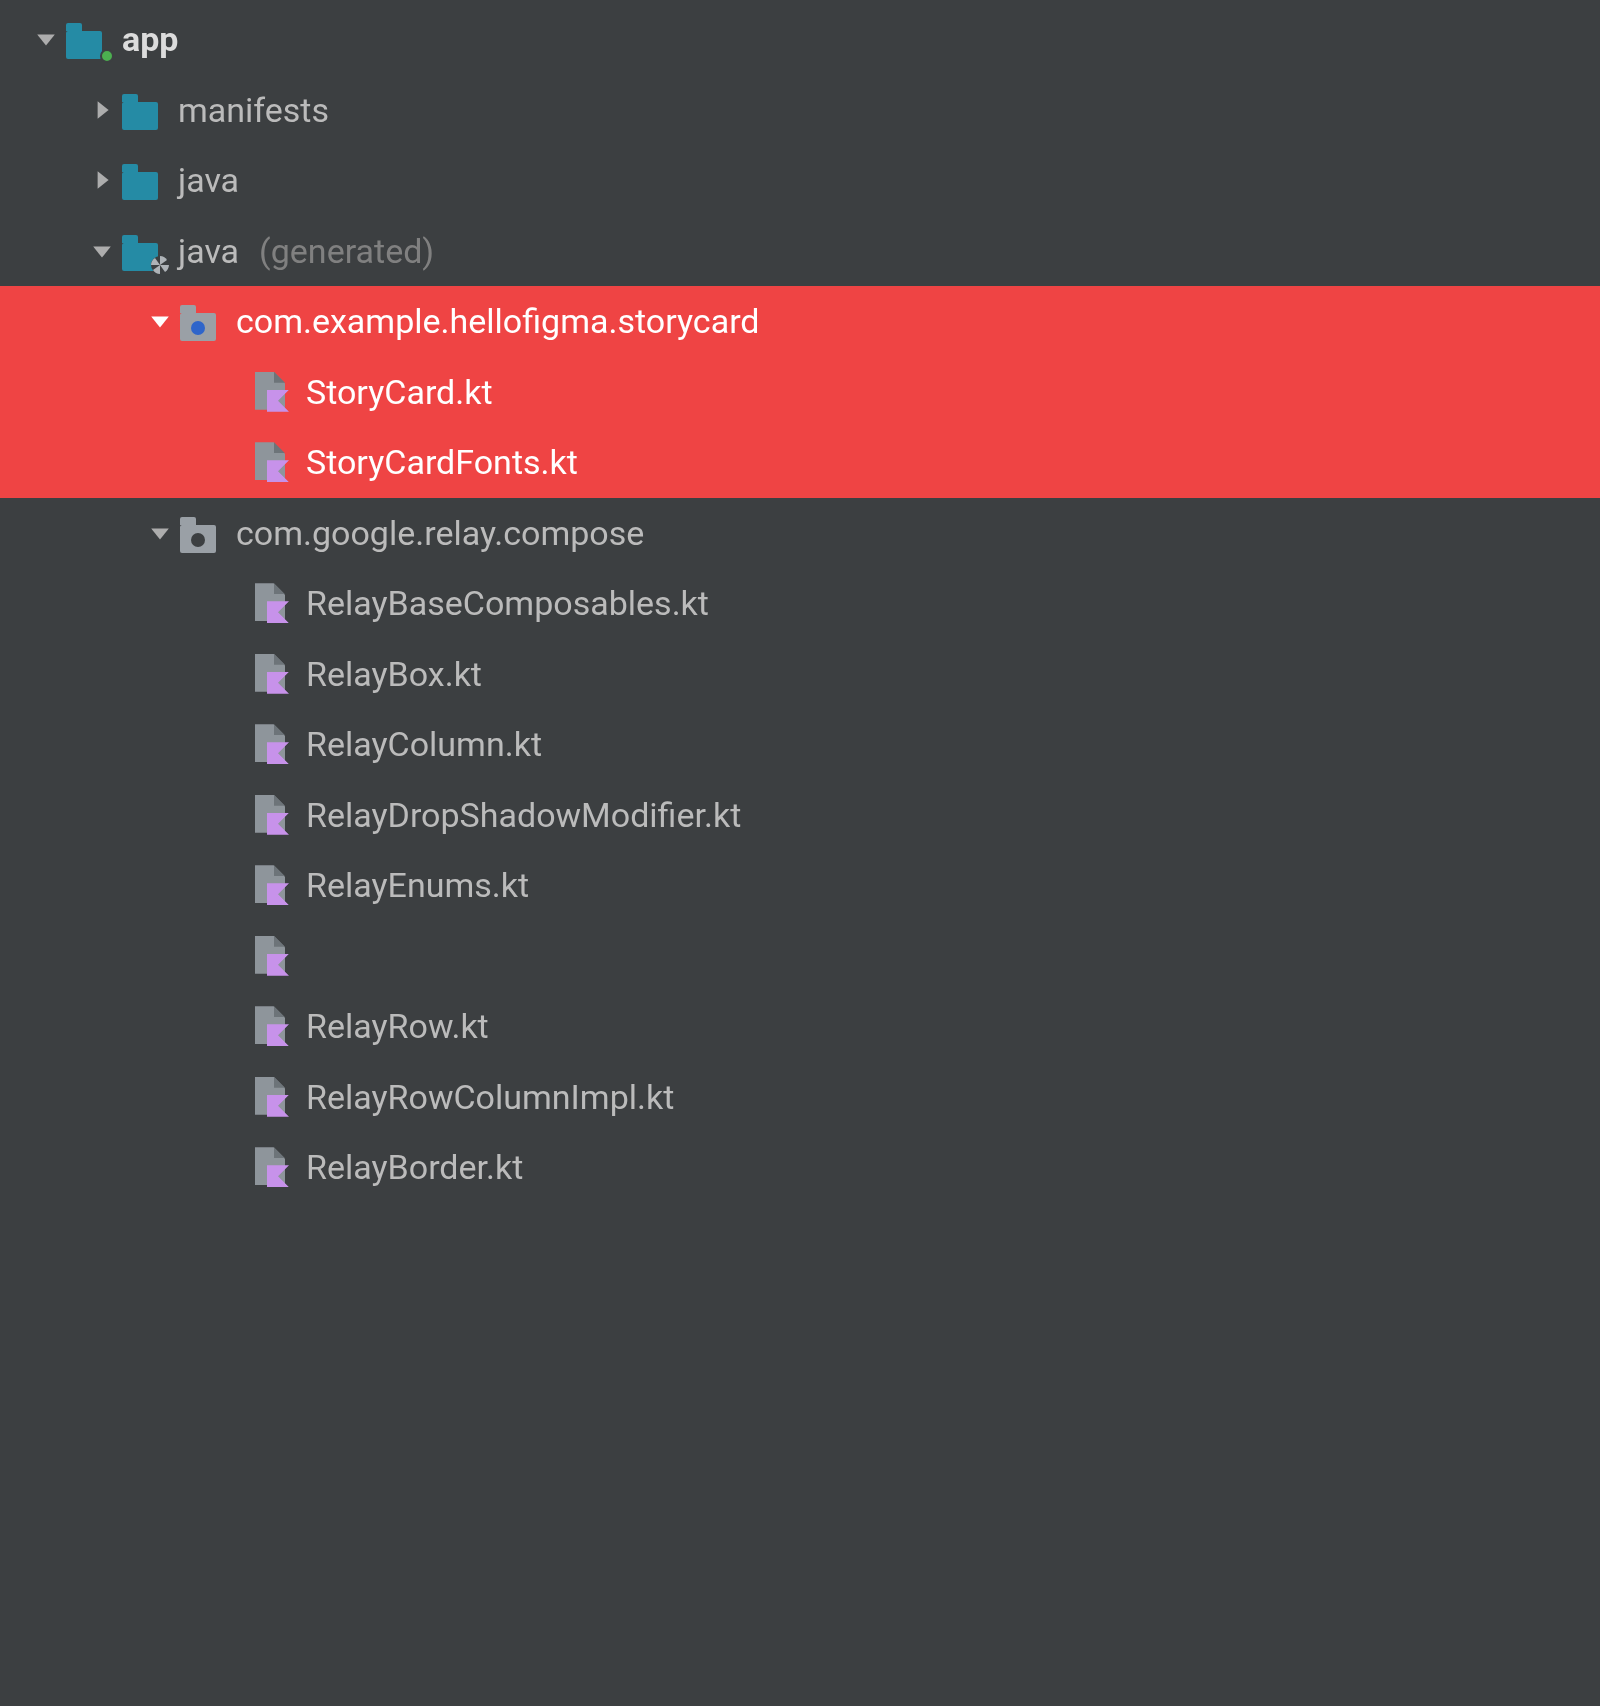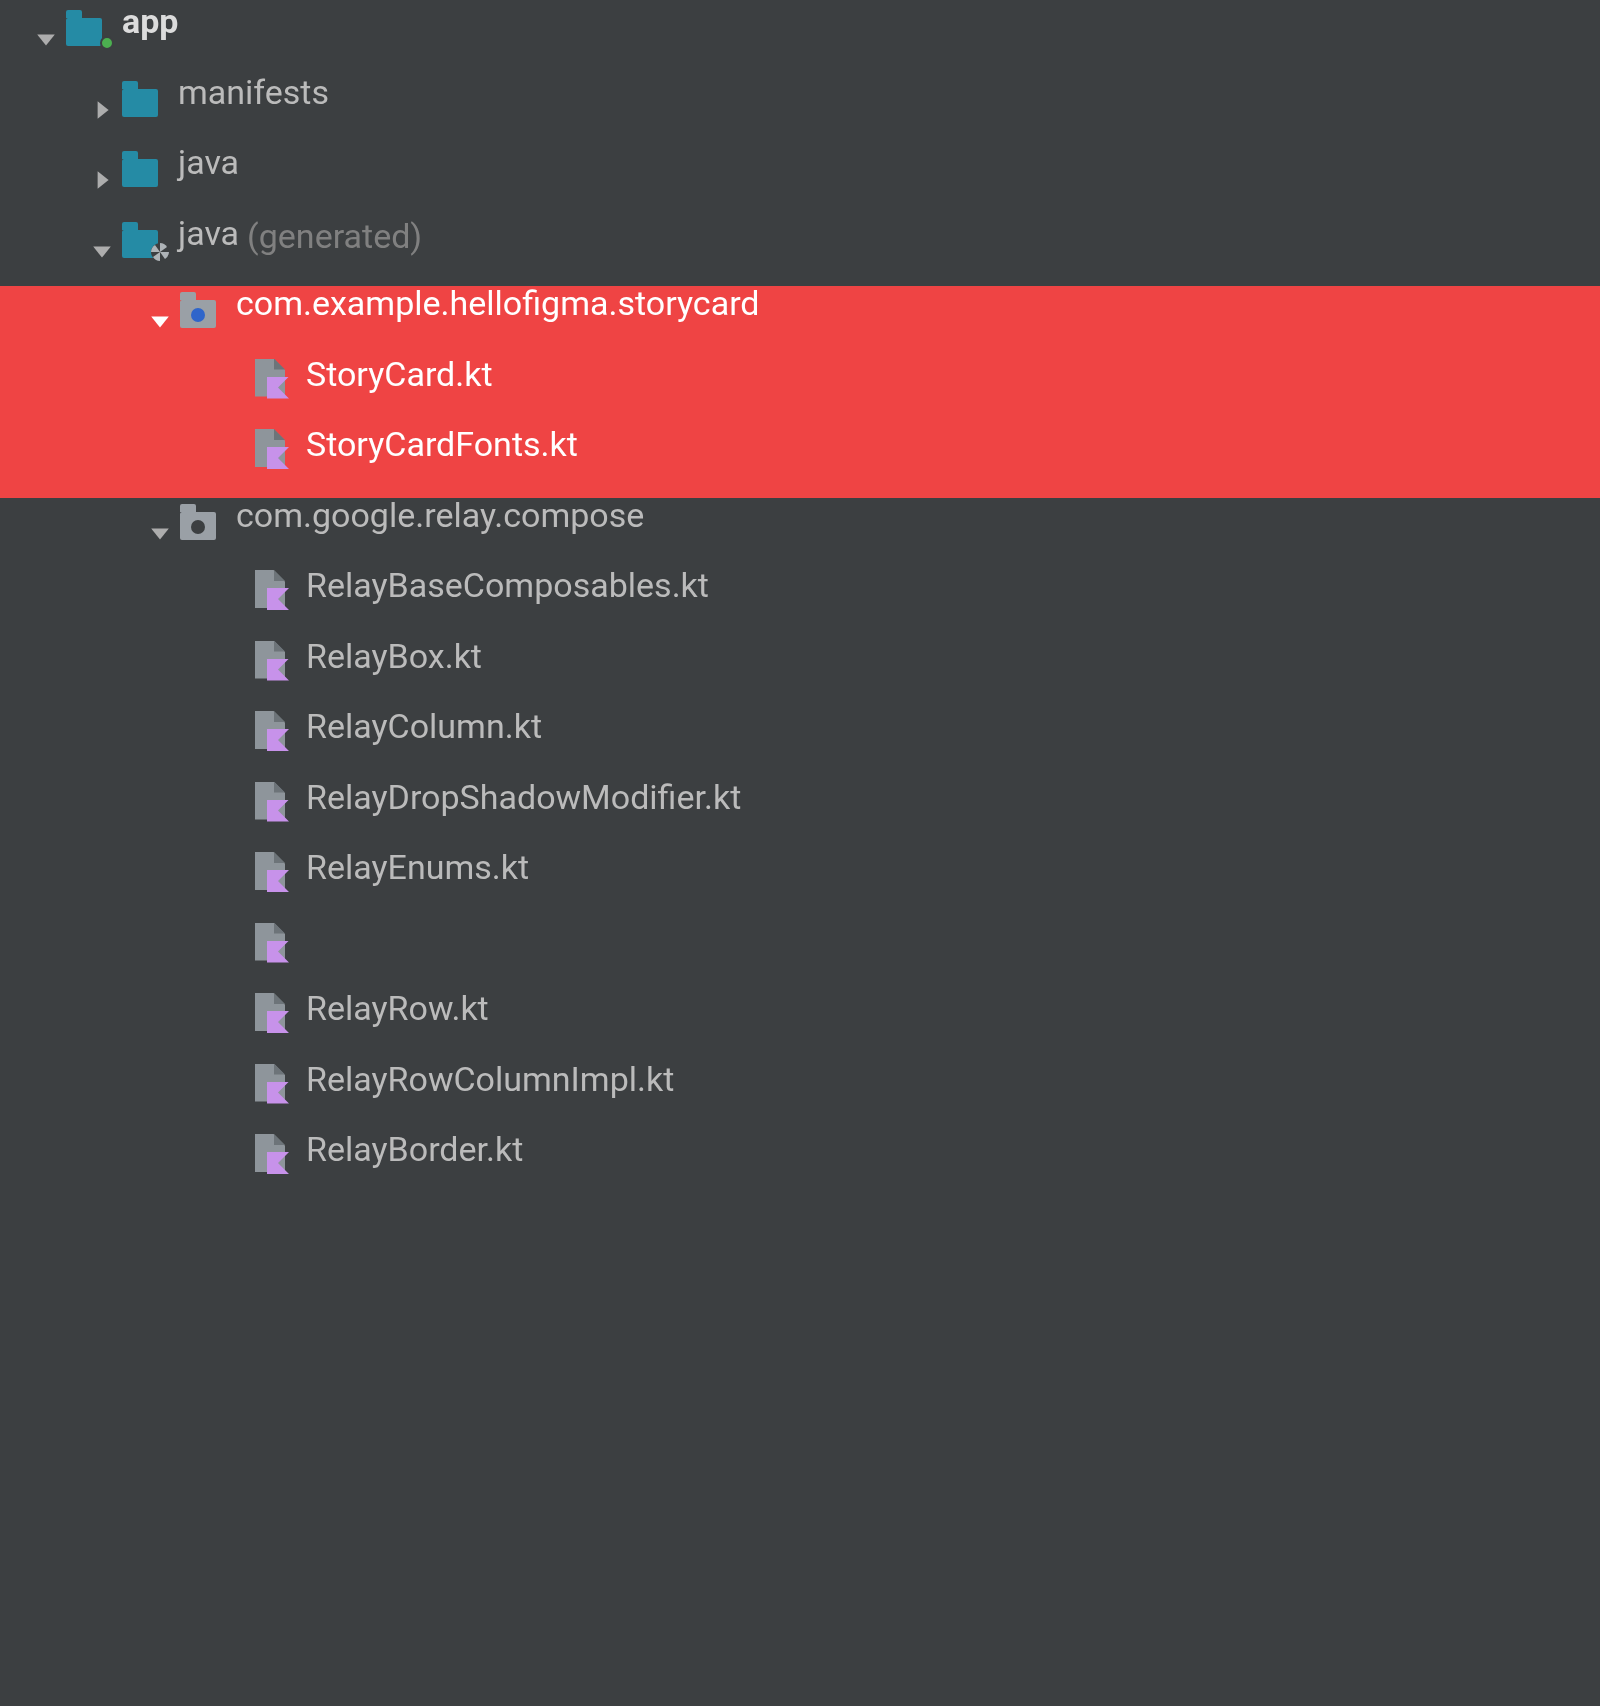--- a/index.html
+++ b/index.html
@@ -9,20 +9,21 @@
     font-size: 34px;
     color: #bbbbbb;
     width: 1600px;
     height: 1706px;
     overflow: hidden;
     user-select: none;
   }
   .tree { padding-top: 4px; }
   .row {
     display: flex;
+    align-items: center;
     height: 70.5px;
     white-space: nowrap;
     cursor: pointer;
   }
   .row.selected { background: #ef4444; color: #ffffff; }
   .row .arrow {
     width: 40px;
     display: flex;
     align-items: center;
     justify-content: center;
@@ -34,21 +35,21 @@
     height: 44px;
     display: flex;
     align-items: center;
     justify-content: center;
     flex-shrink: 0;
     margin-right: 12px;
   }
   .row .label { line-height: 1; }
   .row .label.bold { font-weight: 700; color: #dcdcdc; }
   .row.selected .label { color: #ffffff; }
-  .row .suffix { color: #808080; margin-left: 8px; }
+  .row .suffix { color: #808080; margin-left: 20px; }
 
   
   .pad { display:inline-block; flex-shrink:0; }
 
   
   .chev-down path, .chev-right path { fill: #adadad; }
   .row.selected .chev-down path { fill: #ffffff; }
 
   
   .ico-module { position: relative; }

